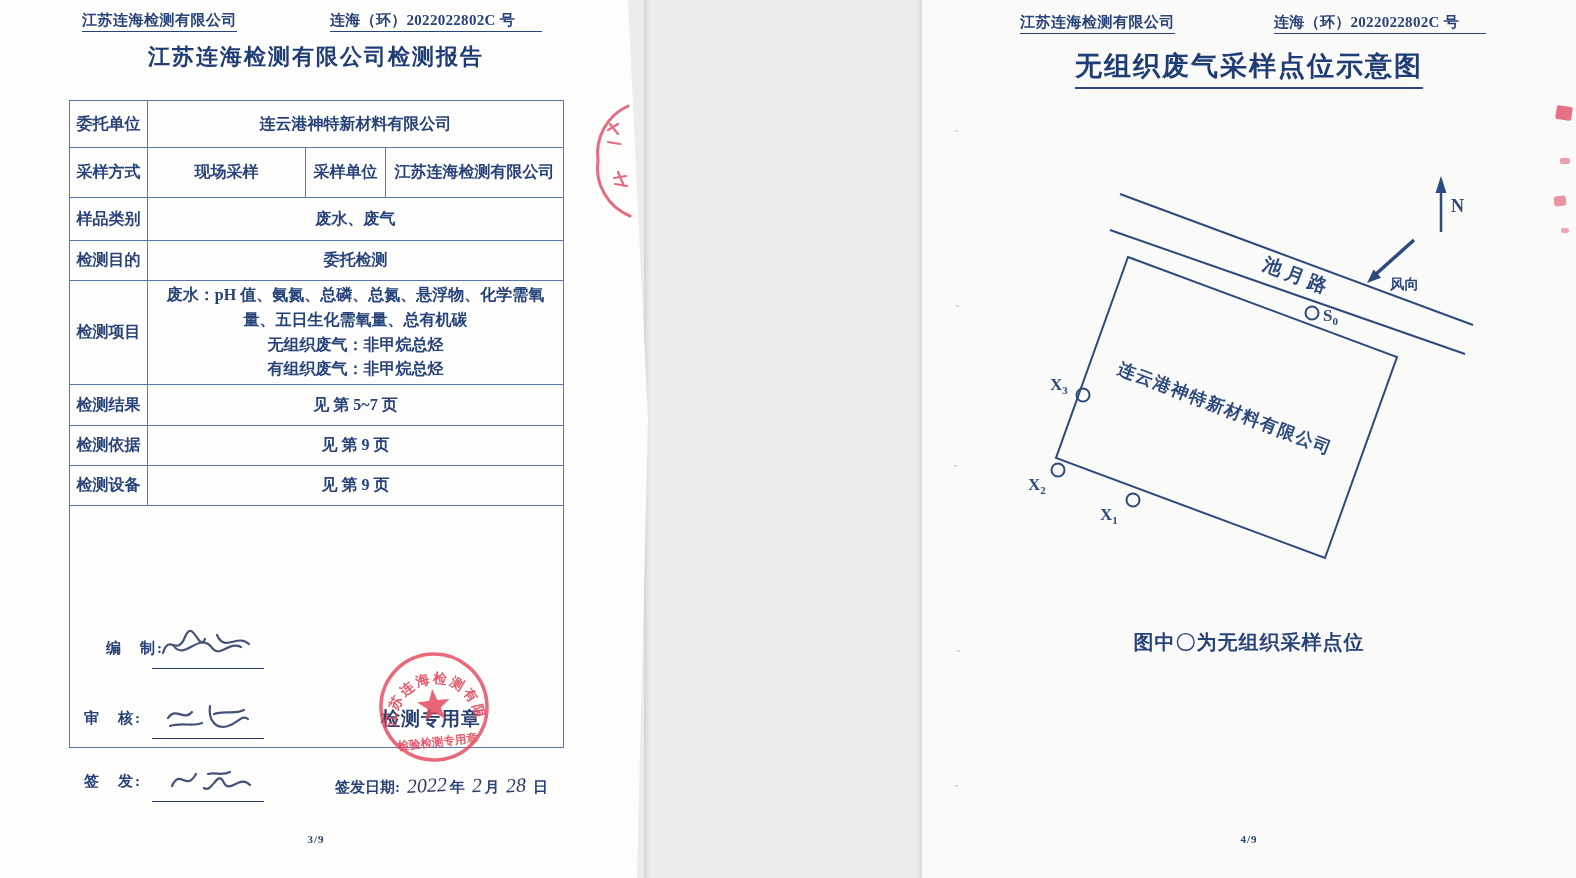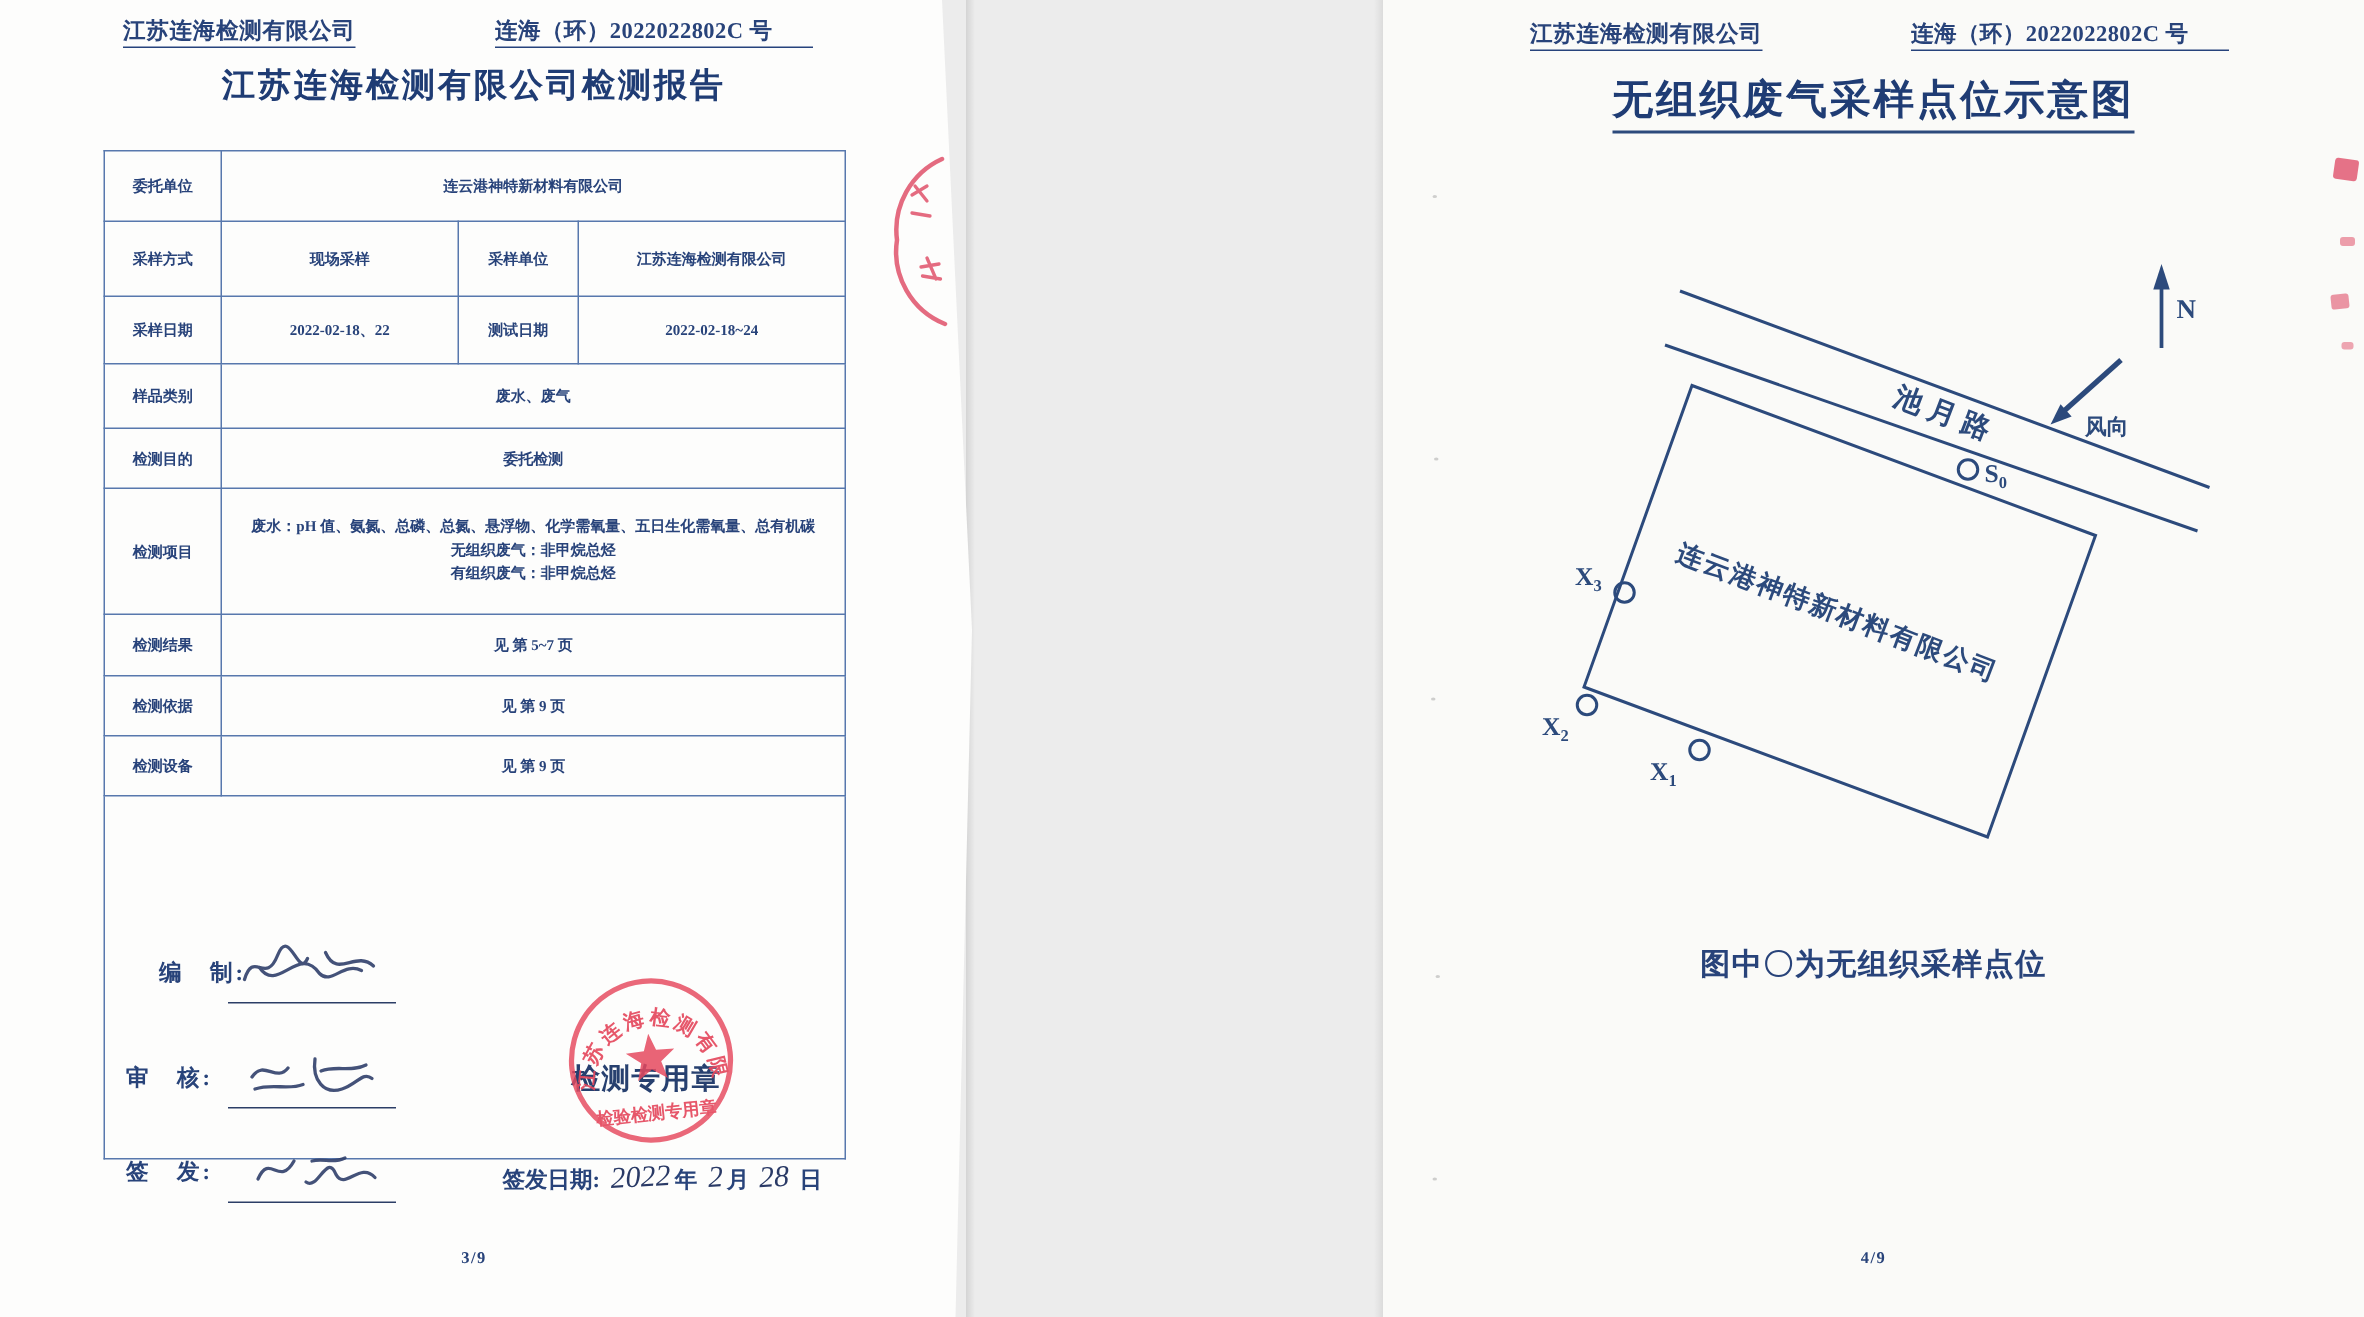--- a/index.html
+++ b/index.html
@@ -18,21 +18,21 @@
   .gap-shadow{position:absolute;top:0;left:644px;width:6px;height:878px;background:linear-gradient(90deg,rgba(0,0,0,.10),rgba(0,0,0,0));}
   .gap-shadow2{position:absolute;top:0;left:916px;width:6px;height:878px;background:linear-gradient(270deg,rgba(0,0,0,.07),rgba(0,0,0,0));}
 
   .hdr-left{position:absolute;font-size:15px;font-weight:bold;border-bottom:1.5px solid #26437c;padding-bottom:1px;letter-spacing:.5px;}
   .hdr-right{position:absolute;font-size:15px;font-weight:bold;border-bottom:1.5px solid #26437c;padding-bottom:1px;letter-spacing:.3px;}
 
   .doc-title{position:absolute;text-align:center;font-weight:bold;color:#1f3c74;}
 
   table.report{position:absolute;left:69px;top:100px;width:494px;border-collapse:collapse;table-layout:fixed;}
   table.report td{border:1.5px solid #5878ad;text-align:center;vertical-align:middle;
-    font-size:10px;font-weight:600;color:#28437a;padding:2px 4px;}
+    font-size:16px;font-weight:600;color:#28437a;padding:2px 4px;}
   td.lbl{font-weight:bold;font-size:14.5px;}
   td.items-cell{text-align:left;padding:6px 10px;font-size:13.5px;line-height:1.55;}
   td.sig-cell{height:237px;position:relative;padding:0;}
 
   .sig-label{position:absolute;font-size:15px;font-weight:bold;letter-spacing:2px;}
   .sig-line{position:absolute;border-bottom:1.6px solid #2c3e66;}
   .sig-svg{position:absolute;}
   .issue-date{position:absolute;font-size:15px;font-weight:bold;white-space:nowrap;}
   .hw{font-style:italic;font-weight:500;font-size:20px;color:#2a3a66;display:inline-block;transform:rotate(-3deg);margin:0 3px;}
 
@@ -72,26 +72,20 @@
     <tbody>
         <tr style="height:47px">
       <td class="lbl">委托单位</td>
       <td colspan="3">连云港神特新材料有限公司</td>
     </tr>
     <tr style="height:50px">
       <td class="lbl">采样方式</td>
       <td>现场采样</td>
       <td class="lbl">采样单位</td>
       <td>江苏连海检测有限公司</td>
-    </tr>
-    <tr style="height:45px">
-      <td class="lbl">采样日期</td>
-      <td>2022-02-18、22</td>
-      <td class="lbl">测试日期</td>
-      <td>2022-02-18~24</td>
     </tr>
     <tr style="height:43px">
       <td class="lbl">样品类别</td>
       <td colspan="3">废水、废气</td>
     </tr>
     <tr style="height:40px">
       <td class="lbl">检测目的</td>
       <td colspan="3">委托检测</td>
     </tr>
     <tr style="height:84px">

